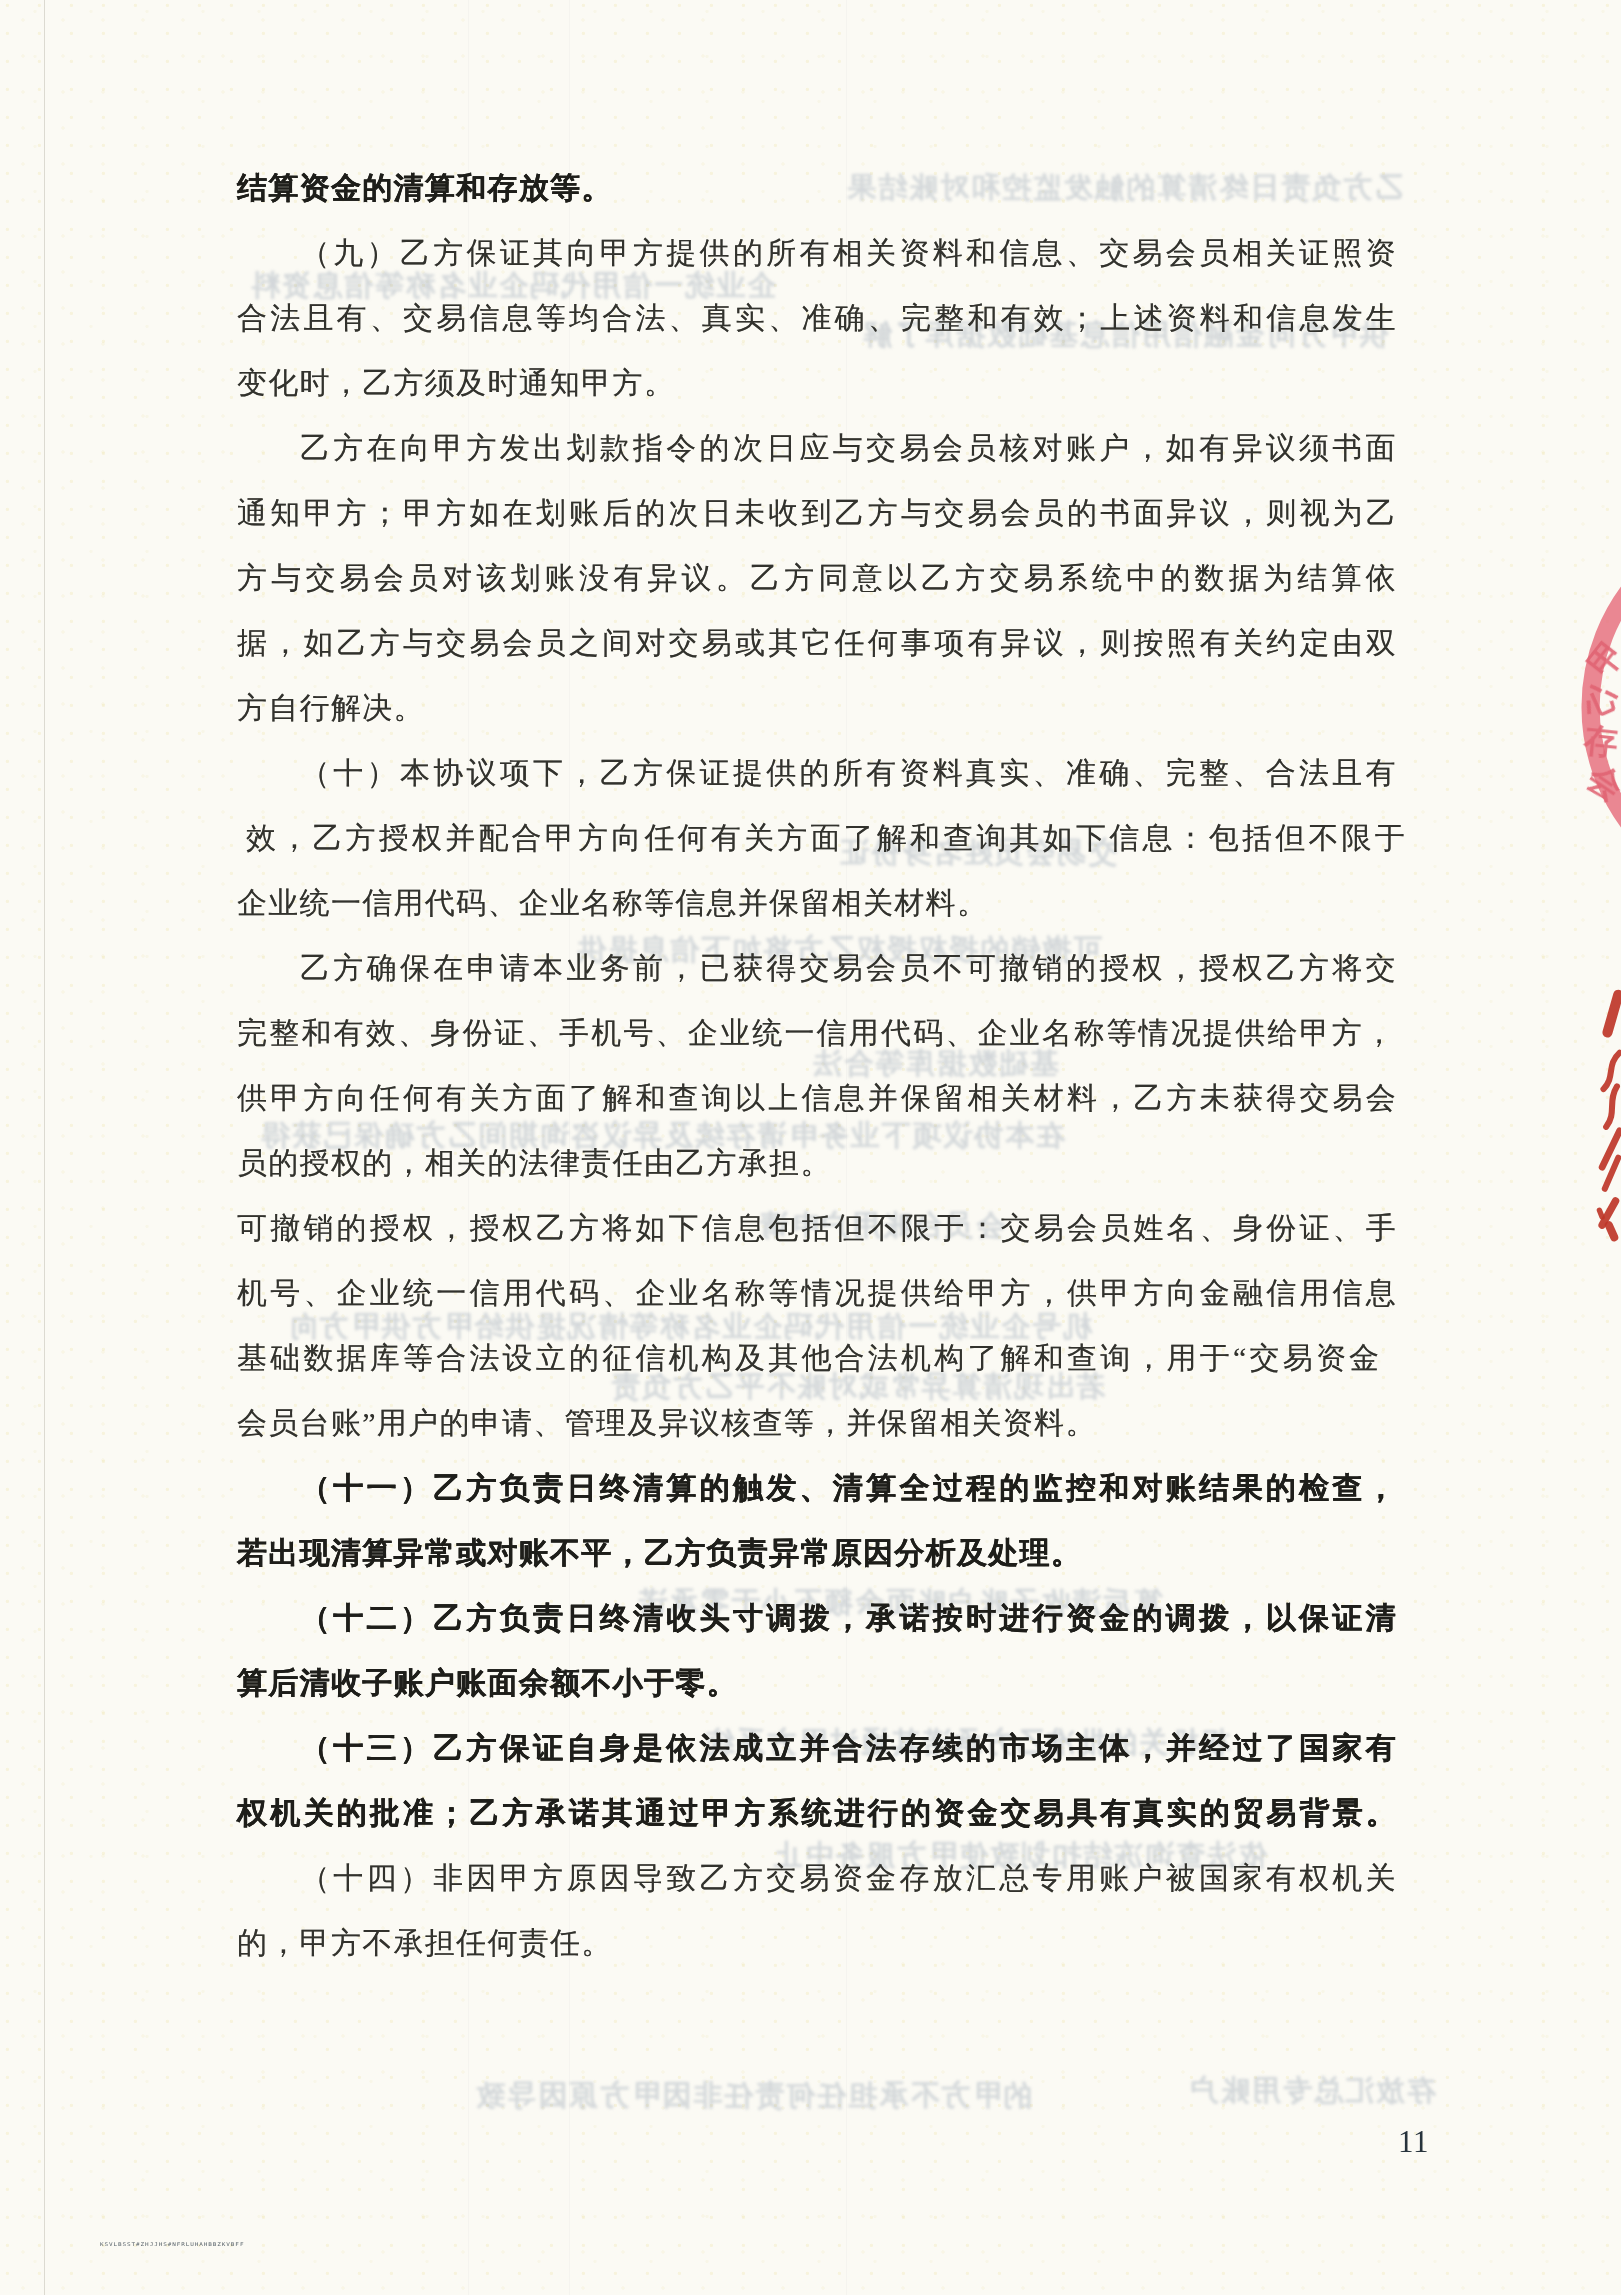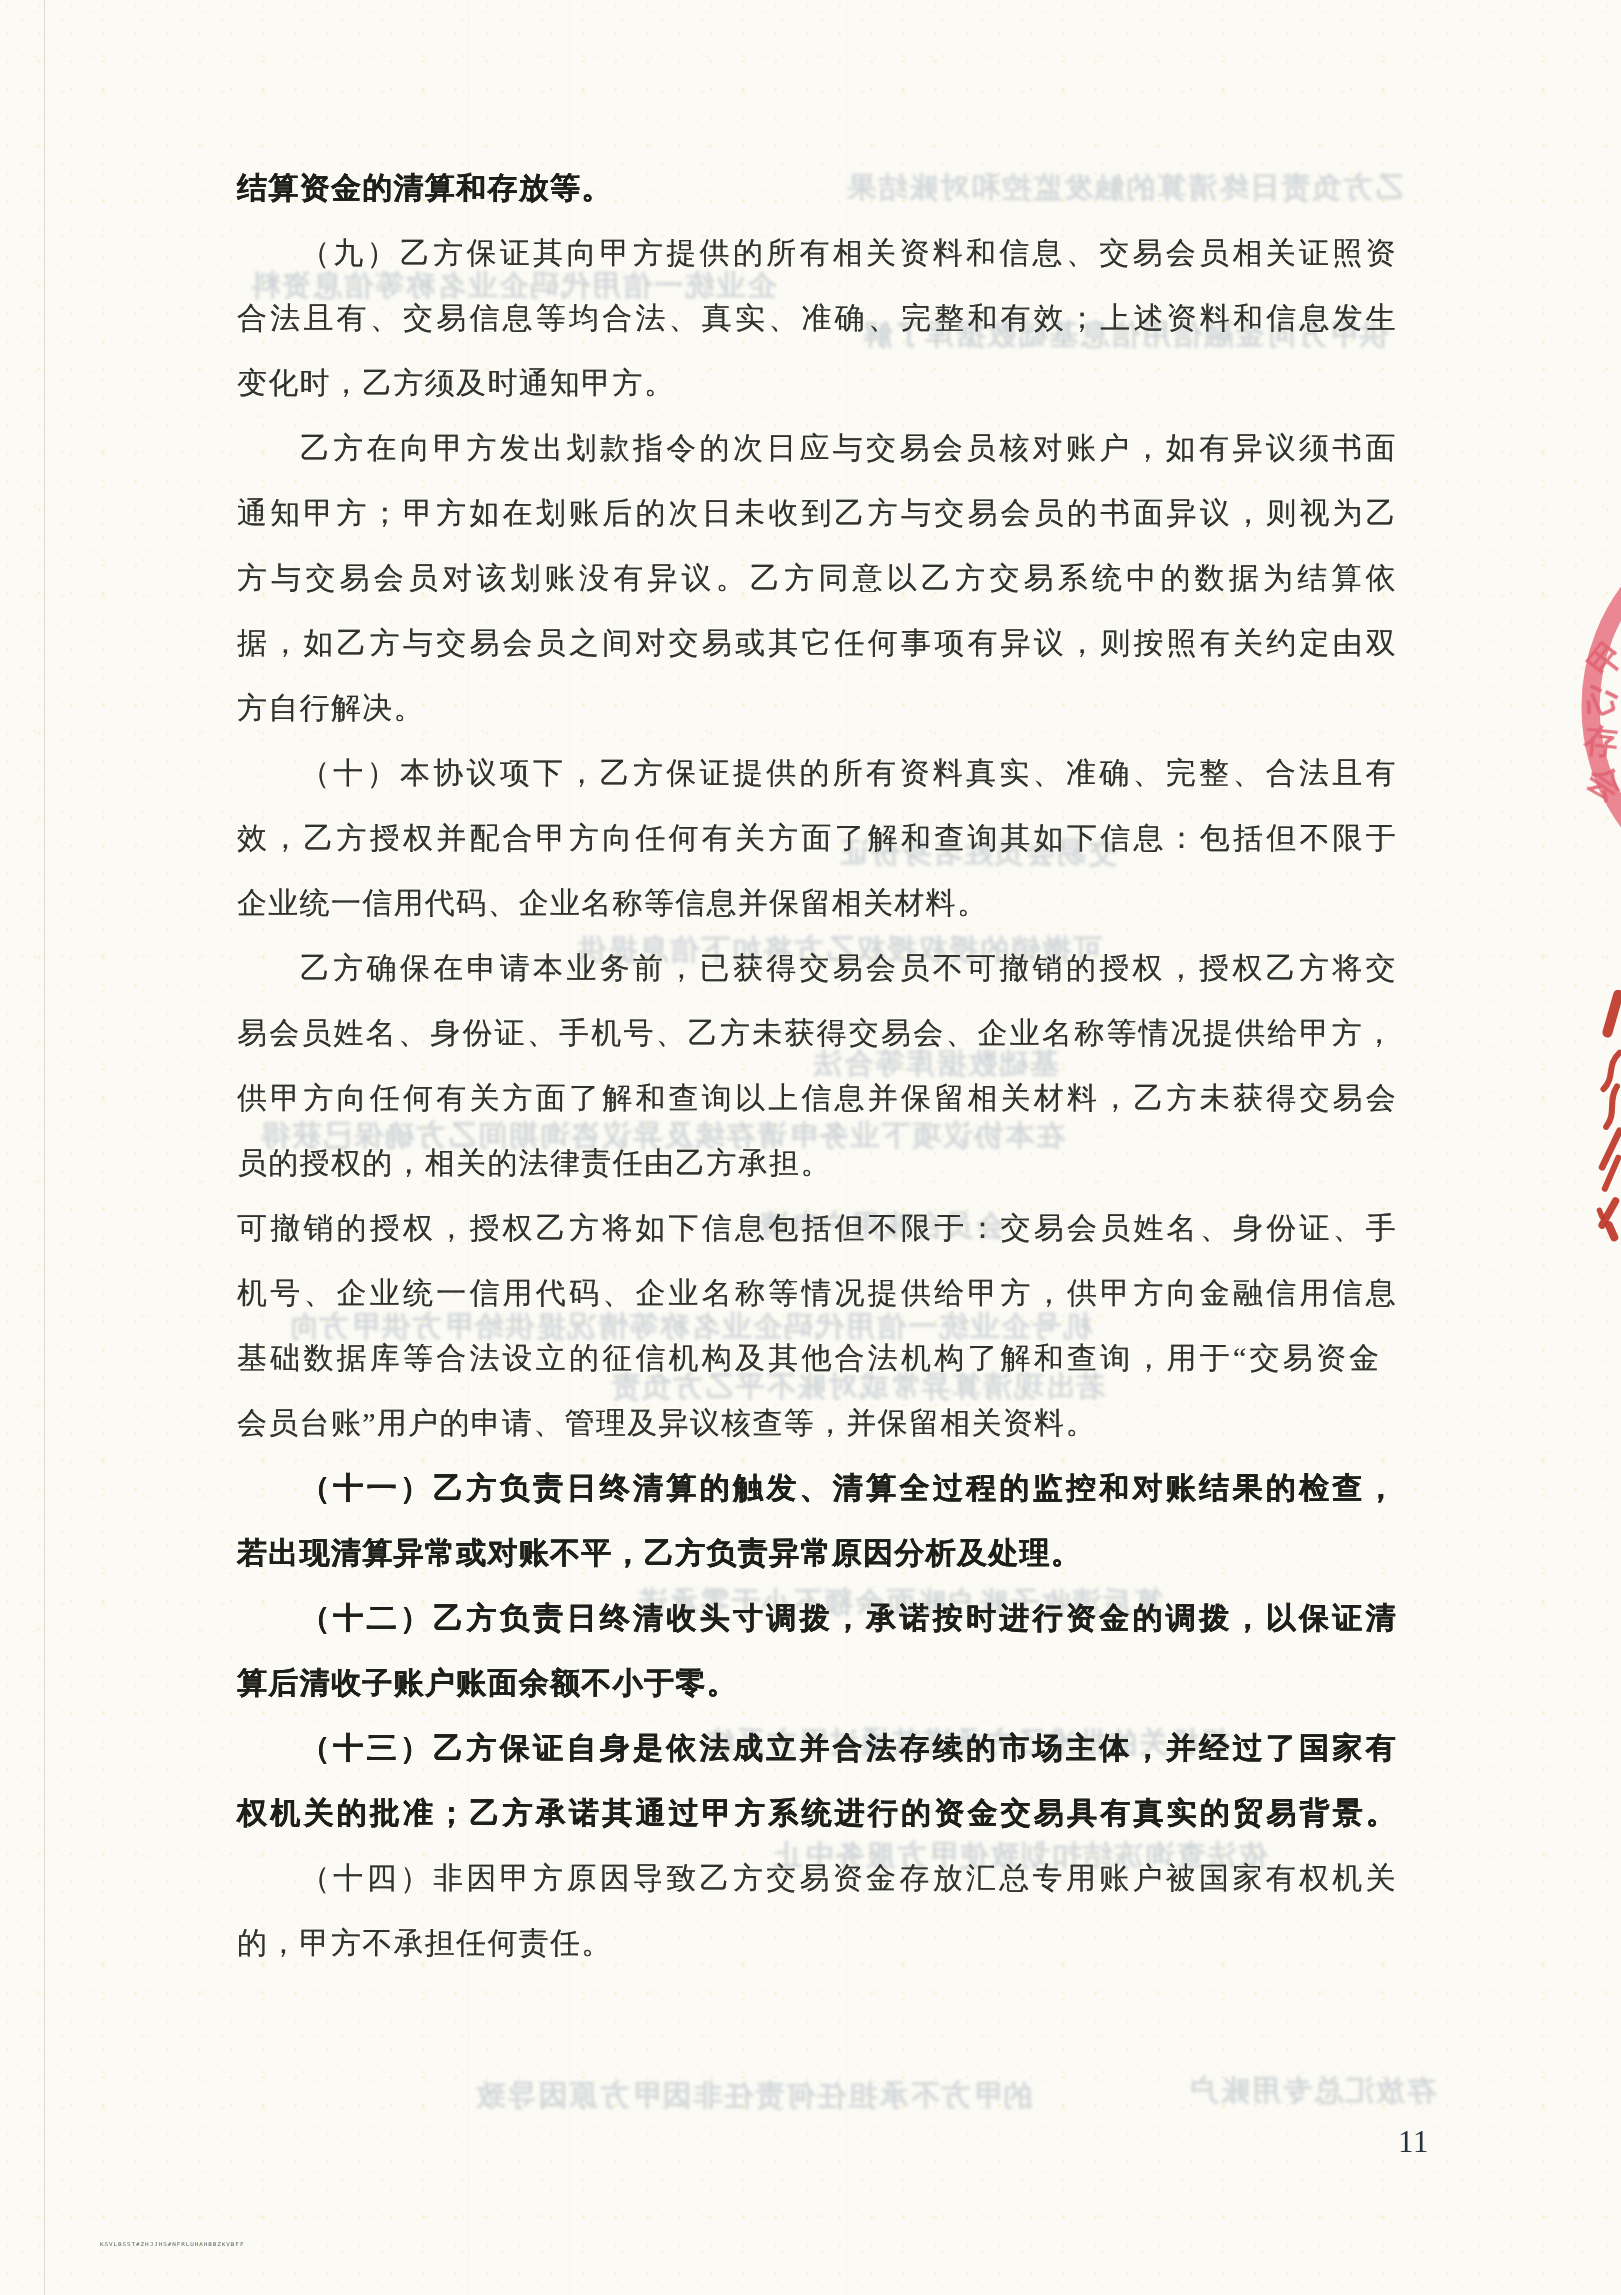--- a/index.html
+++ b/index.html
@@ -87,24 +87,24 @@
       <div class="tline bold" style="letter-spacing: 1.3px;">结算资金的清算和存放等。</div>
       <div class="tline" style="letter-spacing: 3.3px; padding-left: 63px;">（九）乙方保证其向甲方提供的所有相关资料和信息、交易会员相关证照资</div>
       <div class="tline" style="letter-spacing: 3.2px;">合法且有、交易信息等均合法、真实、准确、完整和有效；上述资料和信息发生</div>
       <div class="tline" style="letter-spacing: 1.3px;">变化时，乙方须及时通知甲方。</div>
       <div class="tline" style="letter-spacing: 3.3px; padding-left: 63px;">乙方在向甲方发出划款指令的次日应与交易会员核对账户，如有异议须书面</div>
       <div class="tline" style="letter-spacing: 3.2px;">通知甲方；甲方如在划账后的次日未收到乙方与交易会员的书面异议，则视为乙</div>
       <div class="tline" style="letter-spacing: 4.2px; font-family: Liberation Serif, serif;">方与交易会员对该划账没有异议。乙方同意以乙方交易系统中的数据为结算依</div>
       <div class="tline" style="letter-spacing: 3.2px;">据，如乙方与交易会员之间对交易或其它任何事项有异议，则按照有关约定由双</div>
       <div class="tline" style="letter-spacing: 1.3px;">方自行解决。</div>
       <div class="tline" style="letter-spacing: 3.3px; padding-left: 63px;">（十）本协议项下，乙方保证提供的所有资料真实、准确、完整、合法且有</div>
-      <div class="tline" style="letter-spacing: 3.2px;">效，乙方授权并配合甲方向任何有关方面了解和查询其如下信息：包括但不限于</div>
+      <div class="tline" style="letter-spacing: 3.2px; text-align: right;">效，乙方授权并配合甲方向任何有关方面了解和查询其如下信息：包括但不限于</div>
       <div class="tline" style="letter-spacing: 1.3px;">企业统一信用代码、企业名称等信息并保留相关材料。</div>
       <div class="tline" style="letter-spacing: 3.3px; padding-left: 63px;">乙方确保在申请本业务前，已获得交易会员不可撤销的授权，授权乙方将交</div>
-      <div class="tline" style="letter-spacing: 2.2px;">易会员姓名、身份证、手机号、乙方未获得交易会、企业名称等情况提供给甲方，</div>
+      <div class="tline" style="letter-spacing: 2.2px;">完整和有效、身份证、手机号、企业统一信用代码、企业名称等情况提供给甲方，</div>
       <div class="tline" style="letter-spacing: 3.2px;">供甲方向任何有关方面了解和查询以上信息并保留相关材料，乙方未获得交易会</div>
       <div class="tline" style="letter-spacing: 1.3px;">员的授权的，相关的法律责任由乙方承担。</div>
       <div class="tline" style="letter-spacing: 3.2px;">可撤销的授权，授权乙方将如下信息包括但不限于：交易会员姓名、身份证、手</div>
       <div class="tline" style="letter-spacing: 3.2px;">机号、企业统一信用代码、企业名称等情况提供给甲方，供甲方向金融信用信息</div>
       <div class="tline" style="letter-spacing: 3.2px;">基础数据库等合法设立的征信机构及其他合法机构了解和查询，用于“交易资金</div>
       <div class="tline" style="letter-spacing: 1.3px;">会员台账”用户的申请、管理及异议核查等，并保留相关资料。</div>
       <div class="tline bold" style="letter-spacing: 3.3px; padding-left: 63px;">（十一）乙方负责日终清算的触发、清算全过程的监控和对账结果的检查，</div>
       <div class="tline bold" style="letter-spacing: 1.3px;">若出现清算异常或对账不平，乙方负责异常原因分析及处理。</div>
       <div class="tline bold" style="letter-spacing: 3.3px; padding-left: 63px;">（十二）乙方负责日终清收头寸调拨，承诺按时进行资金的调拨，以保证清</div>
       <div class="tline bold" style="letter-spacing: 1.3px;">算后清收子账户账面余额不小于零。</div>

